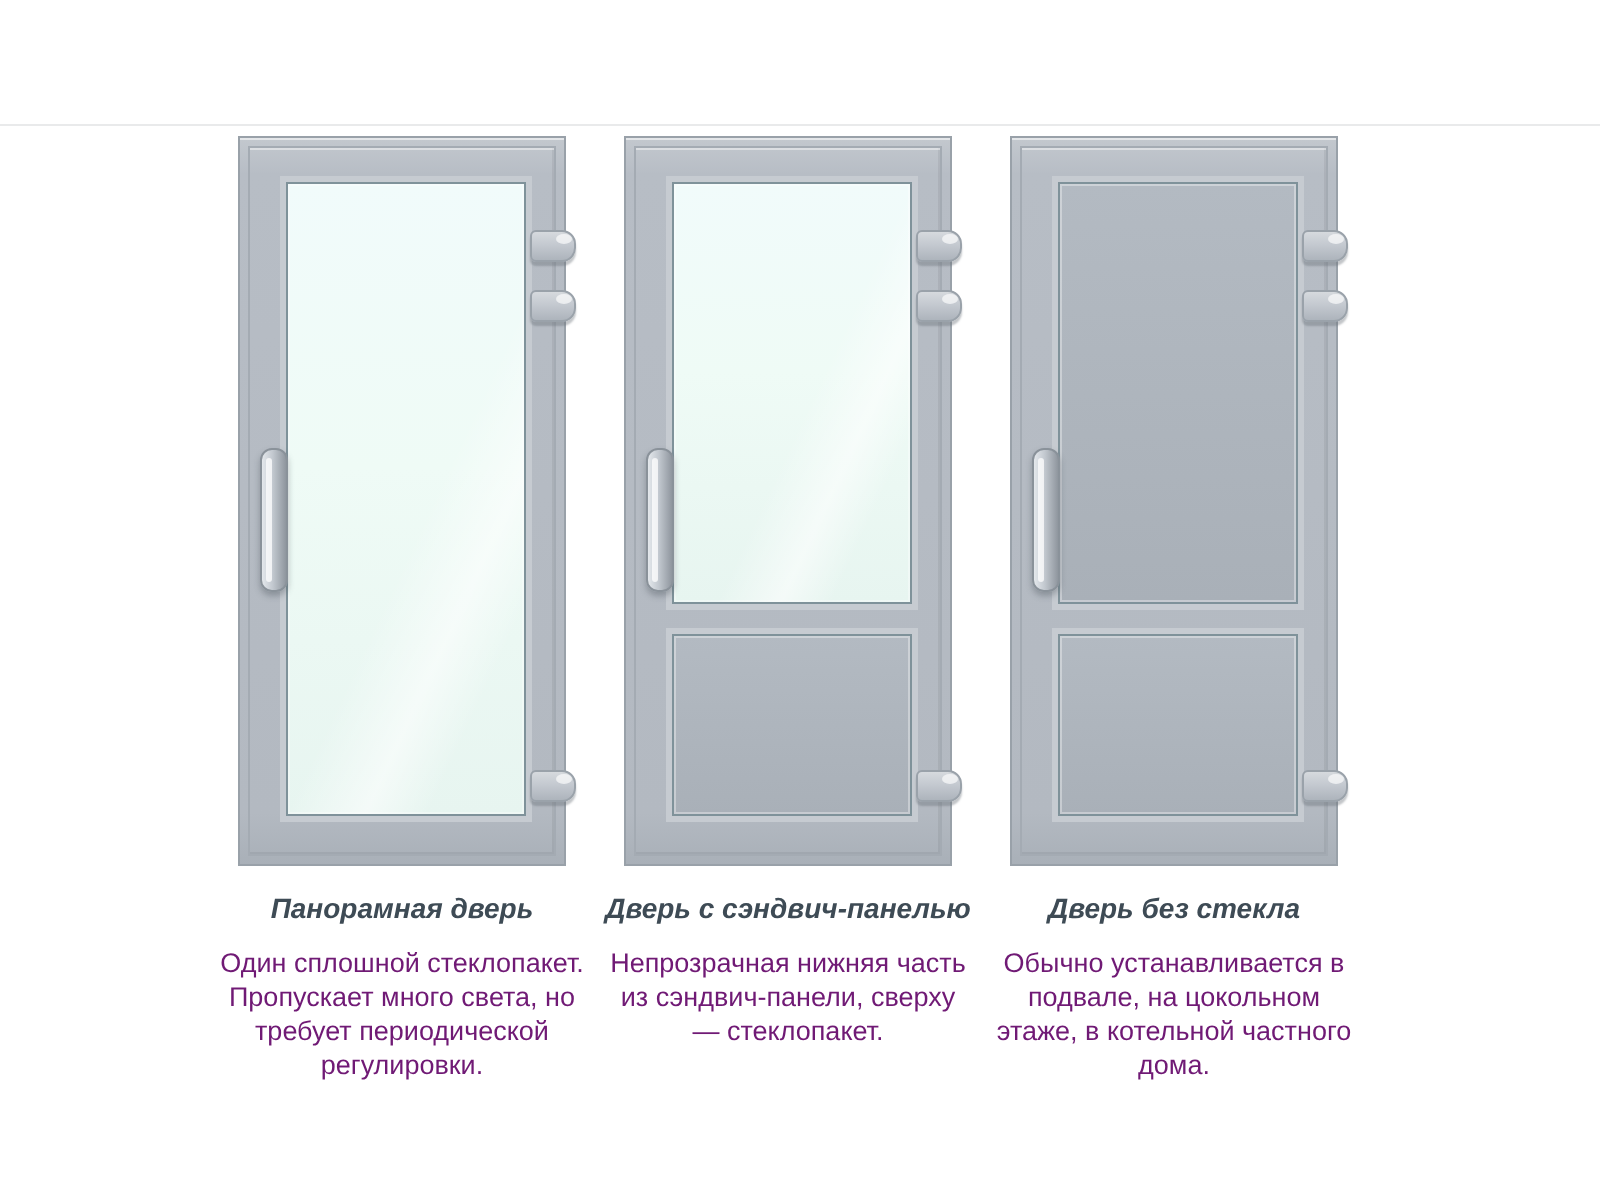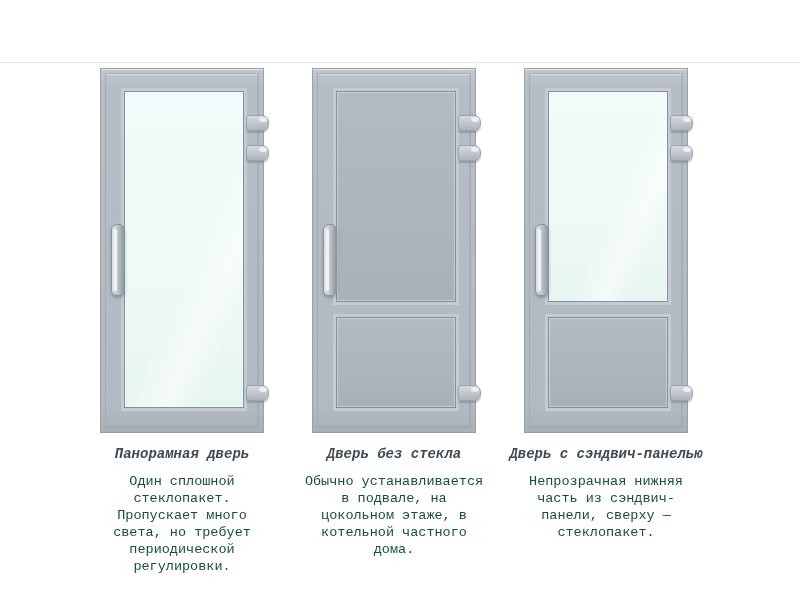--- a/index.html
+++ b/index.html
@@ -7,21 +7,21 @@
     width:800px;height:600px;position:relative;overflow:hidden;
     background:#ffffff;
     font-family:"Liberation Sans","DejaVu Sans",sans-serif;
   }
   .divider{
     position:absolute;top:62px;left:0;width:800px;height:1px;
     background:#e9eaeb;
   }
   .columns{
     position:absolute;top:68px;left:0;width:788px;
-    display:flex;justify-content:center;gap:48px;font-family:Liberation Mono, monospace;
+    display:flex;justify-content:center;gap:29px;
   }
   .col{
     width:164px;display:flex;flex-direction:column;align-items:center;
   }
   
   .door{
     position:relative;flex:none;
     width:162px;height:363px;
     background:linear-gradient(180deg,#c3c8ce 0%,#b7bdc5 5%,#b3b9c1 93%,#a9b0b8 100%);
     border:1px solid #99a1a9;
@@ -88,21 +88,21 @@
     margin-top:13px;
     width:200px;text-align:center;
     font-size:14px;line-height:17px;
     font-style:italic;font-weight:600;
     color:#3e4b55;
   }
   .door-desc{
     margin-top:10px;
     width:182px;text-align:center;
     font-size:13.5px;line-height:17px;
-    color:#14532d;
+    color:#701a75;
   }
 </style>
 </head>
 <body>
 
 <div class="divider"></div>
 
 <div class="columns">
 
   <div class="col">
@@ -118,43 +118,43 @@
     </div>
     <div class="door-title">Панорамная дверь</div>
     <div class="door-desc">Один сплошной стеклопакет. Пропускает много света, но требует периодической регулировки.</div>
   </div>
 
 
   <div class="col">
     <div class="door">
       <div class="bevel"></div>
       <div class="panels">
+        <div class="panel glass top"></div>
+        <div class="mullion"></div>
+        <div class="panel solid bottom"></div>
+      </div>
+      <div class="handle"></div>
+      <div class="hinge h1"></div>
+      <div class="hinge h2"></div>
+      <div class="hinge h3"></div>
+    </div>
+    <div class="door-title">Дверь с сэндвич-панелью</div>
+    <div class="door-desc">Непрозрачная нижняя часть из сэндвич-панели, сверху — стеклопакет.</div>
+  </div>
+
+  <div class="col">
+    <div class="door">
+      <div class="bevel"></div>
+      <div class="panels">
         <div class="panel solid top"></div>
         <div class="mullion"></div>
         <div class="panel solid bottom"></div>
       </div>
       <div class="handle"></div>
       <div class="hinge h1"></div>
       <div class="hinge h2"></div>
       <div class="hinge h3"></div>
     </div>
     <div class="door-title">Дверь без стекла</div>
     <div class="door-desc">Обычно устанавливается в подвале, на цокольном этаже, в котельной частного дома.</div>
   </div>
 
-  <div class="col">
-    <div class="door">
-      <div class="bevel"></div>
-      <div class="panels">
-        <div class="panel glass top"></div>
-        <div class="mullion"></div>
-        <div class="panel solid bottom"></div>
-      </div>
-      <div class="handle"></div>
-      <div class="hinge h1"></div>
-      <div class="hinge h2"></div>
-      <div class="hinge h3"></div>
-    </div>
-    <div class="door-title">Дверь с сэндвич-панелью</div>
-    <div class="door-desc">Непрозрачная нижняя часть из сэндвич-панели, сверху — стеклопакет.</div>
-  </div>
-
 </div>
 
 </body></html>

